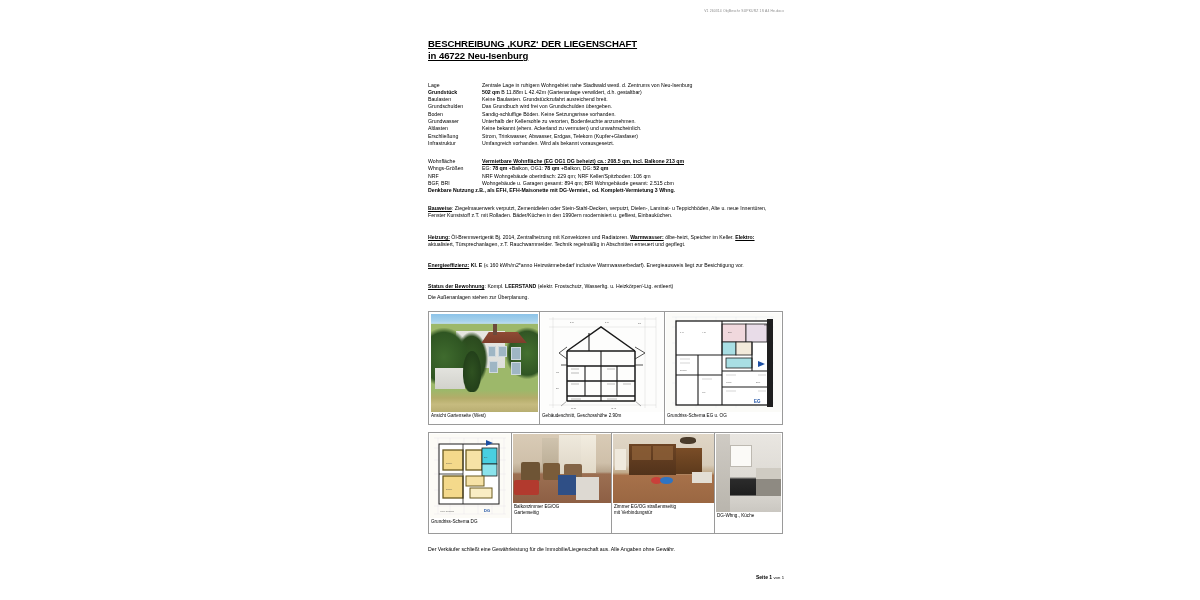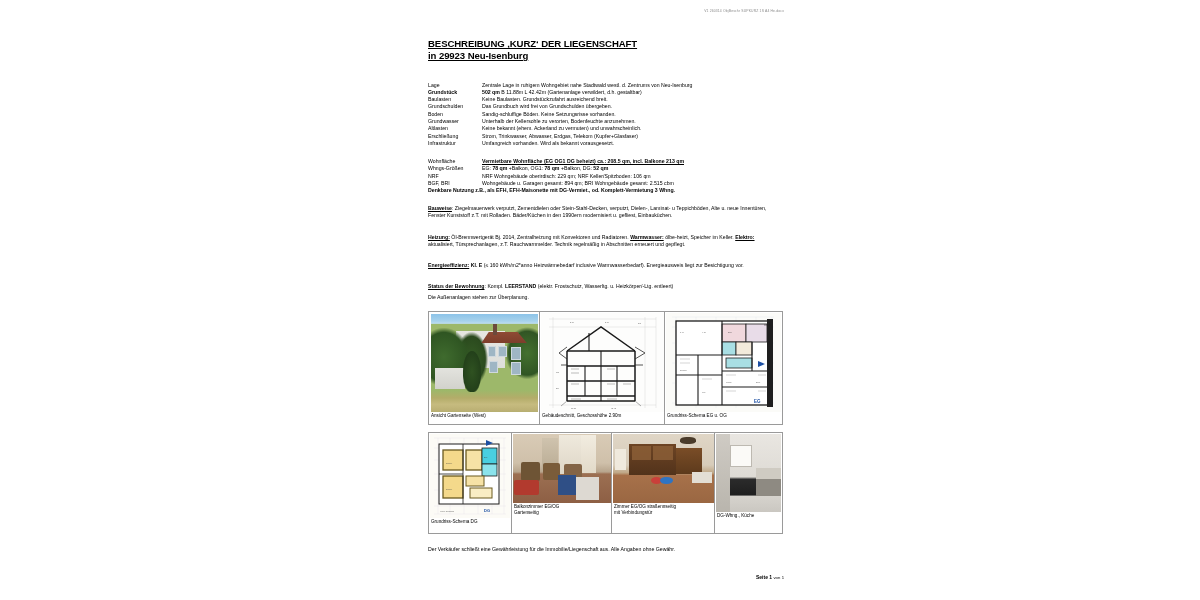--- a/index.html
+++ b/index.html
@@ -248,21 +248,21 @@
 </head>
 <body>
 
 <div id="page">
   <div class="doc">
 
     <div class="doc-header">V1 260314 ObjBeschr SUPKURZ 1S A4 He.docx</div>
 
     <div class="title-block">
       <div class="title-line">BESCHREIBUNG ‚KURZ‘ DER LIEGENSCHAFT</div>
-      <div class="title-line">in 29923 Neu-Isenburg</div>
+      <div class="title-line">in 46722 Neu-Isenburg</div>
     </div>
 
     <div class="specs block-a">
 
       <div class="row">
         <div class="lbl">Lage</div>
         <div class="val">Zentrale Lage in ruhigem Wohngebiet nahe Stadtwald westl. d. Zentrums von Neu-Isenburg</div>
       </div>
 
       <div class="row">

